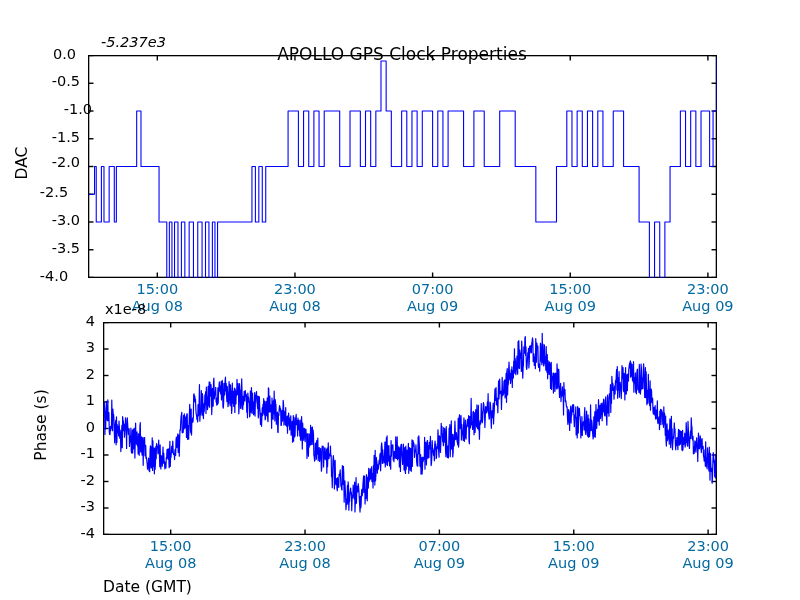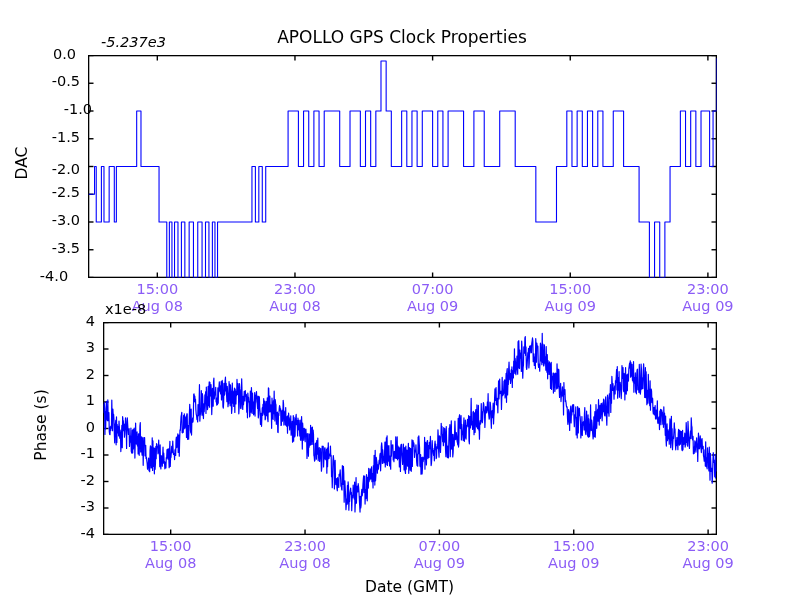--- a/index.html
+++ b/index.html
@@ -14,20 +14,21 @@
     background: #ffffff;
     font-family: "DejaVu Sans", sans-serif;
     overflow: hidden;
   }
   .axes-title {
     position: absolute;
     text-align: center;
     font-size: 17px;
     color: #000000;
     white-space: nowrap;
+    margin-top: 17px;
   }
   .offset-text {
     position: absolute;
     font-size: 14.5px;
     color: #000000;
     white-space: nowrap;
   }
   .ylabel {
     position: absolute;
     font-size: 15.5px;
@@ -35,33 +36,32 @@
     white-space: nowrap;
     transform-origin: 50% 50%;
     transform: rotate(-90deg);
     text-align: center;
   }
   .xlabel {
     position: absolute;
     font-size: 15.5px;
     color: #000000;
     white-space: nowrap;
-    text-align: center;
   }
   .tick-label-y {
     position: absolute;
     font-size: 14.5px;
     color: #000000;
     white-space: nowrap;
     text-align: right;
   }
   .tick-label-x {
     position: absolute;
     font-size: 14.5px;
-    color: #8b5cf6;
+    color: #0369a1;
     white-space: nowrap;
     text-align: center;
     line-height: 1.18;
   }
   svg { display: block; }
   .plot-svg { position: absolute; }
 </style>
 </head>
 <body>
 
@@ -109,22 +109,22 @@
       <g clip-path="url(#dac-svg-clip)">
         <path d="M0.50,139.25 L6.52,139.25 L6.52,111.50 L8.24,111.50 L8.24,167.00 L13.40,167.00 L13.40,111.50 L15.98,111.50 L15.98,167.00 L18.57,167.00 L18.57,167.00 L21.15,167.00 L21.15,111.50 L23.73,111.50 L23.73,111.50 L26.31,111.50 L26.31,167.00 L28.37,167.00 L28.37,111.50 L31.47,111.50 L31.47,111.50 L34.91,111.50 L34.91,111.50 L39.21,111.50 L39.21,111.50 L43.51,111.50 L43.51,111.50 L48.68,111.50 L48.68,56.00 L52.98,56.00 L52.98,111.50 L56.42,111.50 L56.42,111.50 L59.86,111.50 L59.86,111.50 L62.44,111.50 L62.44,111.50 L65.88,111.50 L65.88,111.50 L71.04,111.50 L71.04,167.00 L76.20,167.00 L76.20,167.00 L78.78,167.00 L78.78,222.50 L81.37,222.50 L81.37,167.00 L83.95,167.00 L83.95,222.50 L86.53,222.50 L86.53,167.00 L89.97,167.00 L89.97,222.50 L93.41,222.50 L93.41,167.00 L96.85,167.00 L96.85,222.50 L101.15,222.50 L101.15,167.00 L105.45,167.00 L105.45,222.50 L109.75,222.50 L109.75,167.00 L114.06,167.00 L114.06,222.50 L117.50,222.50 L117.50,167.00 L120.94,167.00 L120.94,222.50 L124.38,222.50 L124.38,167.00 L126.96,167.00 L126.96,222.50 L129.54,222.50 L129.54,167.00 L132.98,167.00 L132.98,167.00 L136.42,167.00 L136.42,167.00 L139.86,167.00 L139.86,167.00 L143.31,167.00 L143.31,167.00 L146.75,167.00 L146.75,167.00 L150.19,167.00 L150.19,167.00 L153.63,167.00 L153.63,167.00 L157.07,167.00 L157.07,167.00 L160.51,167.00 L160.51,167.00 L163.95,167.00 L163.95,111.50 L167.39,111.50 L167.39,167.00 L170.83,167.00 L170.83,111.50 L174.28,111.50 L174.28,167.00 L177.72,167.00 L177.72,111.50 L181.16,111.50 L181.16,111.50 L185.46,111.50 L185.46,111.50 L189.76,111.50 L189.76,111.50 L194.92,111.50 L194.92,111.50 L200.08,111.50 L200.08,56.00 L205.25,56.00 L205.25,56.00 L210.41,56.00 L210.41,111.50 L215.57,111.50 L215.57,56.00 L220.73,56.00 L220.73,111.50 L225.89,111.50 L225.89,56.00 L231.05,56.00 L231.05,111.50 L236.22,111.50 L236.22,56.00 L241.38,56.00 L241.38,56.00 L246.54,56.00 L246.54,56.00 L251.70,56.00 L251.70,111.50 L256.86,111.50 L256.86,111.50 L262.02,111.50 L262.02,56.00 L267.18,56.00 L267.18,56.00 L272.35,56.00 L272.35,111.50 L277.51,111.50 L277.51,56.00 L282.67,56.00 L282.67,111.50 L287.83,111.50 L287.83,56.00 L292.99,56.00 L292.99,6.05 L298.15,6.05 L298.15,56.00 L303.32,56.00 L303.32,111.50 L308.48,111.50 L308.48,111.50 L313.64,111.50 L313.64,56.00 L318.80,56.00 L318.80,111.50 L323.96,111.50 L323.96,56.00 L329.12,56.00 L329.12,111.50 L334.29,111.50 L334.29,56.00 L339.45,56.00 L339.45,56.00 L344.61,56.00 L344.61,111.50 L349.77,111.50 L349.77,56.00 L354.93,56.00 L354.93,111.50 L360.09,111.50 L360.09,56.00 L365.26,56.00 L365.26,56.00 L370.42,56.00 L370.42,56.00 L375.58,56.00 L375.58,111.50 L380.74,111.50 L380.74,111.50 L385.90,111.50 L385.90,56.00 L391.06,56.00 L391.06,56.00 L396.23,56.00 L396.23,111.50 L401.39,111.50 L401.39,111.50 L406.55,111.50 L406.55,111.50 L411.71,111.50 L411.71,56.00 L416.87,56.00 L416.87,56.00 L422.03,56.00 L422.03,56.00 L427.20,56.00 L427.20,111.50 L432.36,111.50 L432.36,111.50 L437.52,111.50 L437.52,111.50 L442.68,111.50 L442.68,111.50 L447.84,111.50 L447.84,167.00 L453.00,167.00 L453.00,167.00 L458.17,167.00 L458.17,167.00 L463.33,167.00 L463.33,167.00 L468.49,167.00 L468.49,111.50 L473.65,111.50 L473.65,111.50 L478.81,111.50 L478.81,56.00 L483.97,56.00 L483.97,111.50 L489.14,111.50 L489.14,56.00 L494.30,56.00 L494.30,111.50 L499.46,111.50 L499.46,56.00 L504.62,56.00 L504.62,111.50 L509.78,111.50 L509.78,56.00 L514.94,56.00 L514.94,111.50 L520.11,111.50 L520.11,111.50 L525.27,111.50 L525.27,56.00 L530.43,56.00 L530.43,56.00 L535.59,56.00 L535.59,111.50 L540.75,111.50 L540.75,111.50 L545.91,111.50 L545.91,111.50 L551.08,111.50 L551.08,167.00 L556.24,167.00 L556.24,167.00 L561.40,167.00 L561.40,222.50 L566.56,222.50 L566.56,167.00 L571.72,167.00 L571.72,222.50 L576.88,222.50 L576.88,167.00 L582.05,167.00 L582.05,111.50 L587.21,111.50 L587.21,111.50 L592.37,111.50 L592.37,56.00 L597.53,56.00 L597.53,111.50 L602.69,111.50 L602.69,56.00 L607.85,56.00 L607.85,111.50 L613.02,111.50 L613.02,56.00 L618.18,56.00 L618.18,56.00 L621.62,56.00 L621.62,111.50 L625.06,111.50 L625.06,56.00 L628.50,56.00 L628.50,3.27 L628.50,3.27" fill="none" stroke="#0000ff" stroke-width="1.1" stroke-linejoin="round"></path>
       </g>
     </svg>
 
   <div id="dac-yticks">
       <div class="tick-label-y" style="left: 24px; width: 52px; top: 45.5px;">0.0</div>
       <div class="tick-label-y" style="left: 28px; width: 52px; top: 73.25px;">-0.5</div>
       <div class="tick-label-y" style="left: 40px; width: 52px; top: 101px;">-1.0</div>
       <div class="tick-label-y" style="left: 28px; width: 52px; top: 128.75px;">-1.5</div>
-      <div class="tick-label-y" style="left: 28px; width: 52px; top: 161px;">-2.0</div>
-      <div class="tick-label-y" style="left: 28px; width: 52px; top: 184.25px;">-2.5</div>
+      <div class="tick-label-y" style="left: 28px; width: 52px; top: 154px;">-2.0</div>
+      <div class="tick-label-y" style="left: 28px; width: 52px; top: 184.25px; text-align: center;">-2.5</div>
       <div class="tick-label-y" style="left: 28px; width: 52px; top: 212px;">-3.0</div>
       <div class="tick-label-y" style="left: 28px; width: 52px; top: 239.75px;">-3.5</div>
       <div class="tick-label-y" style="left: 28px; width: 52px; top: 267.5px; text-align: center;">-4.0</div>
     </div>
   <div id="dac-xticks">
       <div class="tick-label-x" style="left: 107.322px; width: 100px; top: 281px;"><span>15:00</span><br><span>Aug 08</span></div>
       <div class="tick-label-x" style="left: 244.966px; width: 100px; top: 281px;"><span>23:00</span><br><span>Aug 08</span></div>
       <div class="tick-label-x" style="left: 382.61px; width: 100px; top: 281px;"><span>07:00</span><br><span>Aug 09</span></div>
       <div class="tick-label-x" style="left: 520.253px; width: 100px; top: 281px;"><span>15:00</span><br><span>Aug 09</span></div>
       <div class="tick-label-x" style="left: 657.897px; width: 100px; top: 281px;"><span>23:00</span><br><span>Aug 09</span></div>

